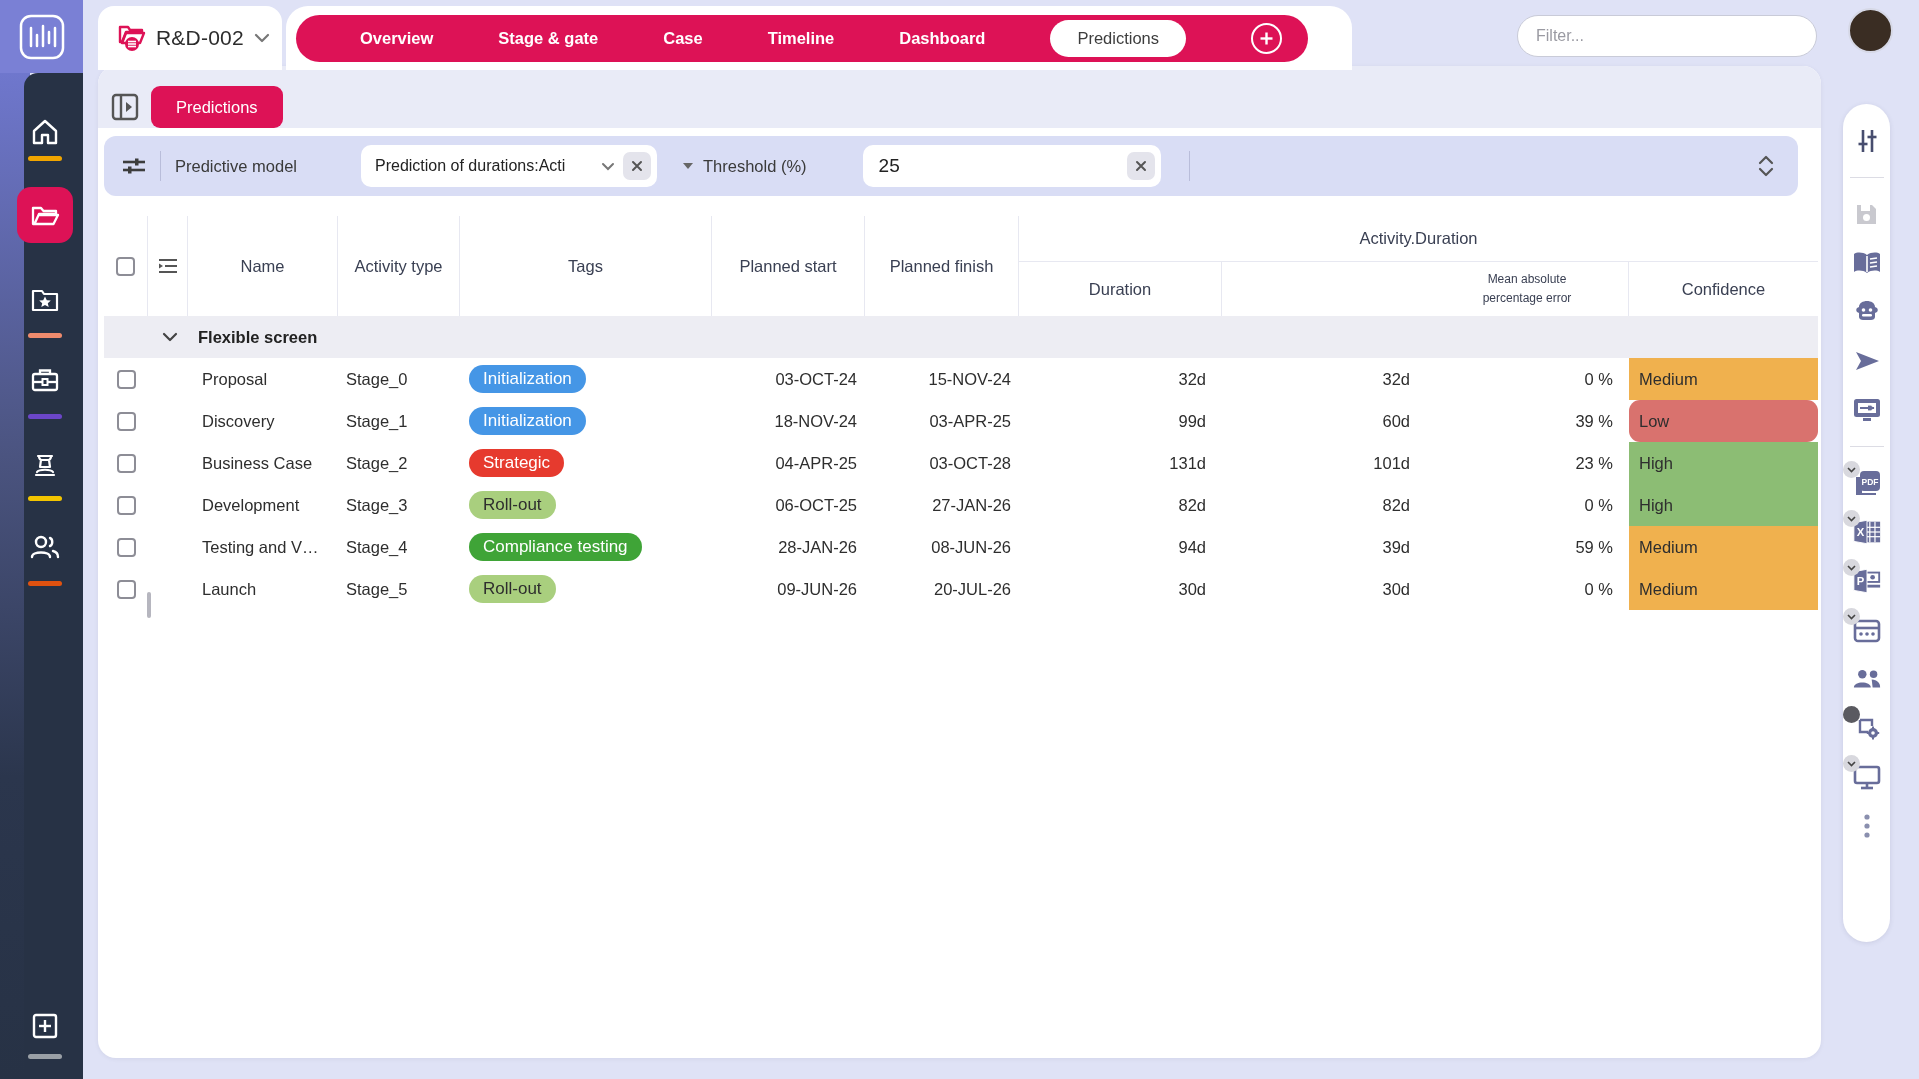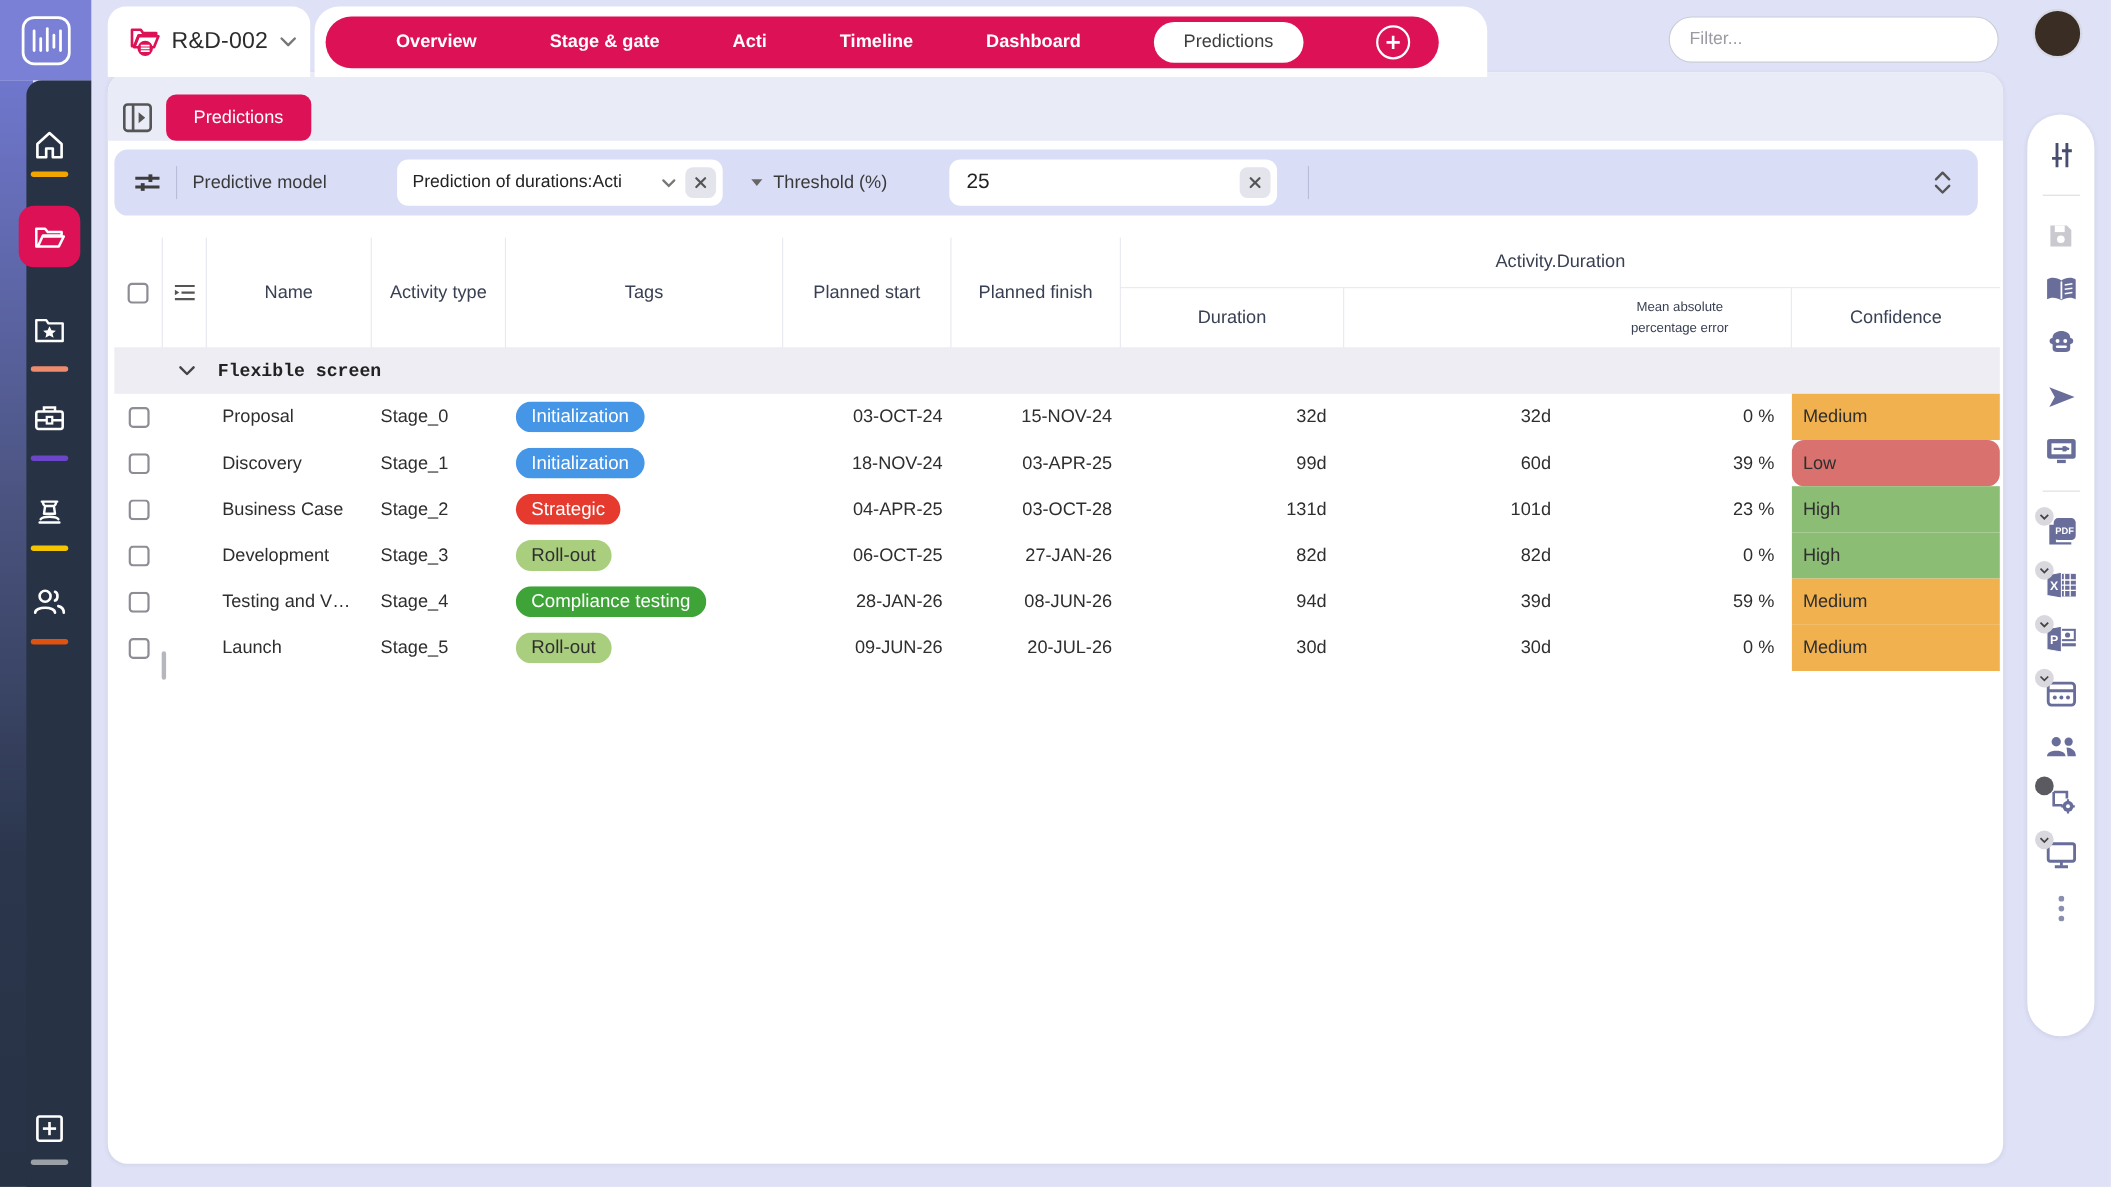--- a/index.html
+++ b/index.html
@@ -59,38 +59,38 @@
            grid-template-rows:46px 54px; border-bottom:1px solid #e3e4ee; color:#3a4053; font-size:16.5px; }
   .th { display:flex; align-items:center; justify-content:center; border-right:1px solid #e7e8f1; text-align:center; }
   .th.span2 { grid-row:1 / 3; }
   .th.group { grid-column:8 / 12; grid-row:1; border-bottom:1px solid #e7e8f1; border-right:none; }
   .th.sub { grid-row:2; }
   .th.last { border-right:none; }
   .th .two-line { font-size:12px; line-height:19px; }
   .checkbox { width:19px; height:19px; border:2px solid #8d8d96; border-radius:4px; background:#fff; }
 
   .group-row { position:absolute; left:104px; top:316px; width:1714px; height:42px; background:#ededf3;
-               display:flex; align-items:center; gap:20px; padding-left:58px;font-family:Liberation Mono, monospace; }
+               display:flex; align-items:center; gap:20px; padding-left:58px; }
   .group-row .label { font-size:16.5px; font-weight:700; color:#222; }
 
   .rows { position:absolute; left:104px; top:358px; width:1714px; }
   .trow { display:grid; grid-template-columns:var(--cols); height:42px; align-items:center; font-size:16.5px; color:#2e2e2e; }
   .cell { overflow:hidden; white-space:nowrap; }
   .c-check { display:flex; justify-content:center; }
   .c-name { padding-left:14px; }
   .c-type { padding-left:8px; }
   .c-tags { padding-left:9px; }
   .c-right { text-align:right; padding-right:8px; }
   .c-num { text-align:right; padding-right:16px; }
   .c-conf { height:42px; display:flex; align-items:center; padding-left:10px; }
   .tag { display:inline-block; border-radius:999px; padding:4px 14px; font-size:17px; }
   .scroll-nub { position:absolute; left:147px; top:592px; width:4px; height:26px; background:#b6b6bf; border-radius:2px; }
 
   
-  .right-toolbar { position:absolute; left:1843px; top:104px; width:61px; height:838px; background:#fff; border-radius:30px;
+  .right-toolbar { position:absolute; left:1843px; top:104px; width:47px; height:838px; background:#fff; border-radius:30px;
                    box-shadow:0 1px 5px rgba(60,60,90,.12); display:flex; flex-direction:column; align-items:center; padding-top:22px; }
   .rt-icon { position:relative; width:30px; height:30px; margin-bottom:19px; display:flex; align-items:center; justify-content:center; }
   .rt-div { width:34px; height:1px; background:#dcdce4; margin:2px 0 21px 0; }
   .badge { position:absolute; left:-9px; top:-7px; width:17px; height:17px; border-radius:50%; background:#d8d8de;
            display:flex; align-items:center; justify-content:center; }
   .badge.dark { background:#5a5a60; }
   svg { display:block; }
 </style>
 </head>
 <body>
@@ -181,21 +181,21 @@
   <span class="project-name">R&amp;D-002</span>
   <svg width="16" height="10" viewBox="0 0 16 10">
     <path d="M2 2 L8 8 L14 2" fill="none" stroke="#777" stroke-width="2.2" stroke-linecap="round" stroke-linejoin="round"></path>
   </svg>
 </div>
 
 <div class="nav-holder">
   <div class="nav-pill" id="nav-pill">
     <div class="nav-tab">Overview</div>
       <div class="nav-tab">Stage &amp; gate</div>
-      <div class="nav-tab">Acti</div>
+      <div class="nav-tab">Case</div>
       <div class="nav-tab">Timeline</div>
       <div class="nav-tab">Dashboard</div>
       <div class="nav-tab active">Predictions</div>
       <div class="nav-plus" id="nav-plus">
       <svg width="15" height="15" viewBox="0 0 15 15">
         <line x1="7.5" y1="1.5" x2="7.5" y2="13.5" stroke="#fff" stroke-width="2.4"></line>
         <line x1="1.5" y1="7.5" x2="13.5" y2="7.5" stroke="#fff" stroke-width="2.4"></line>
       </svg>
     </div>
   </div>

